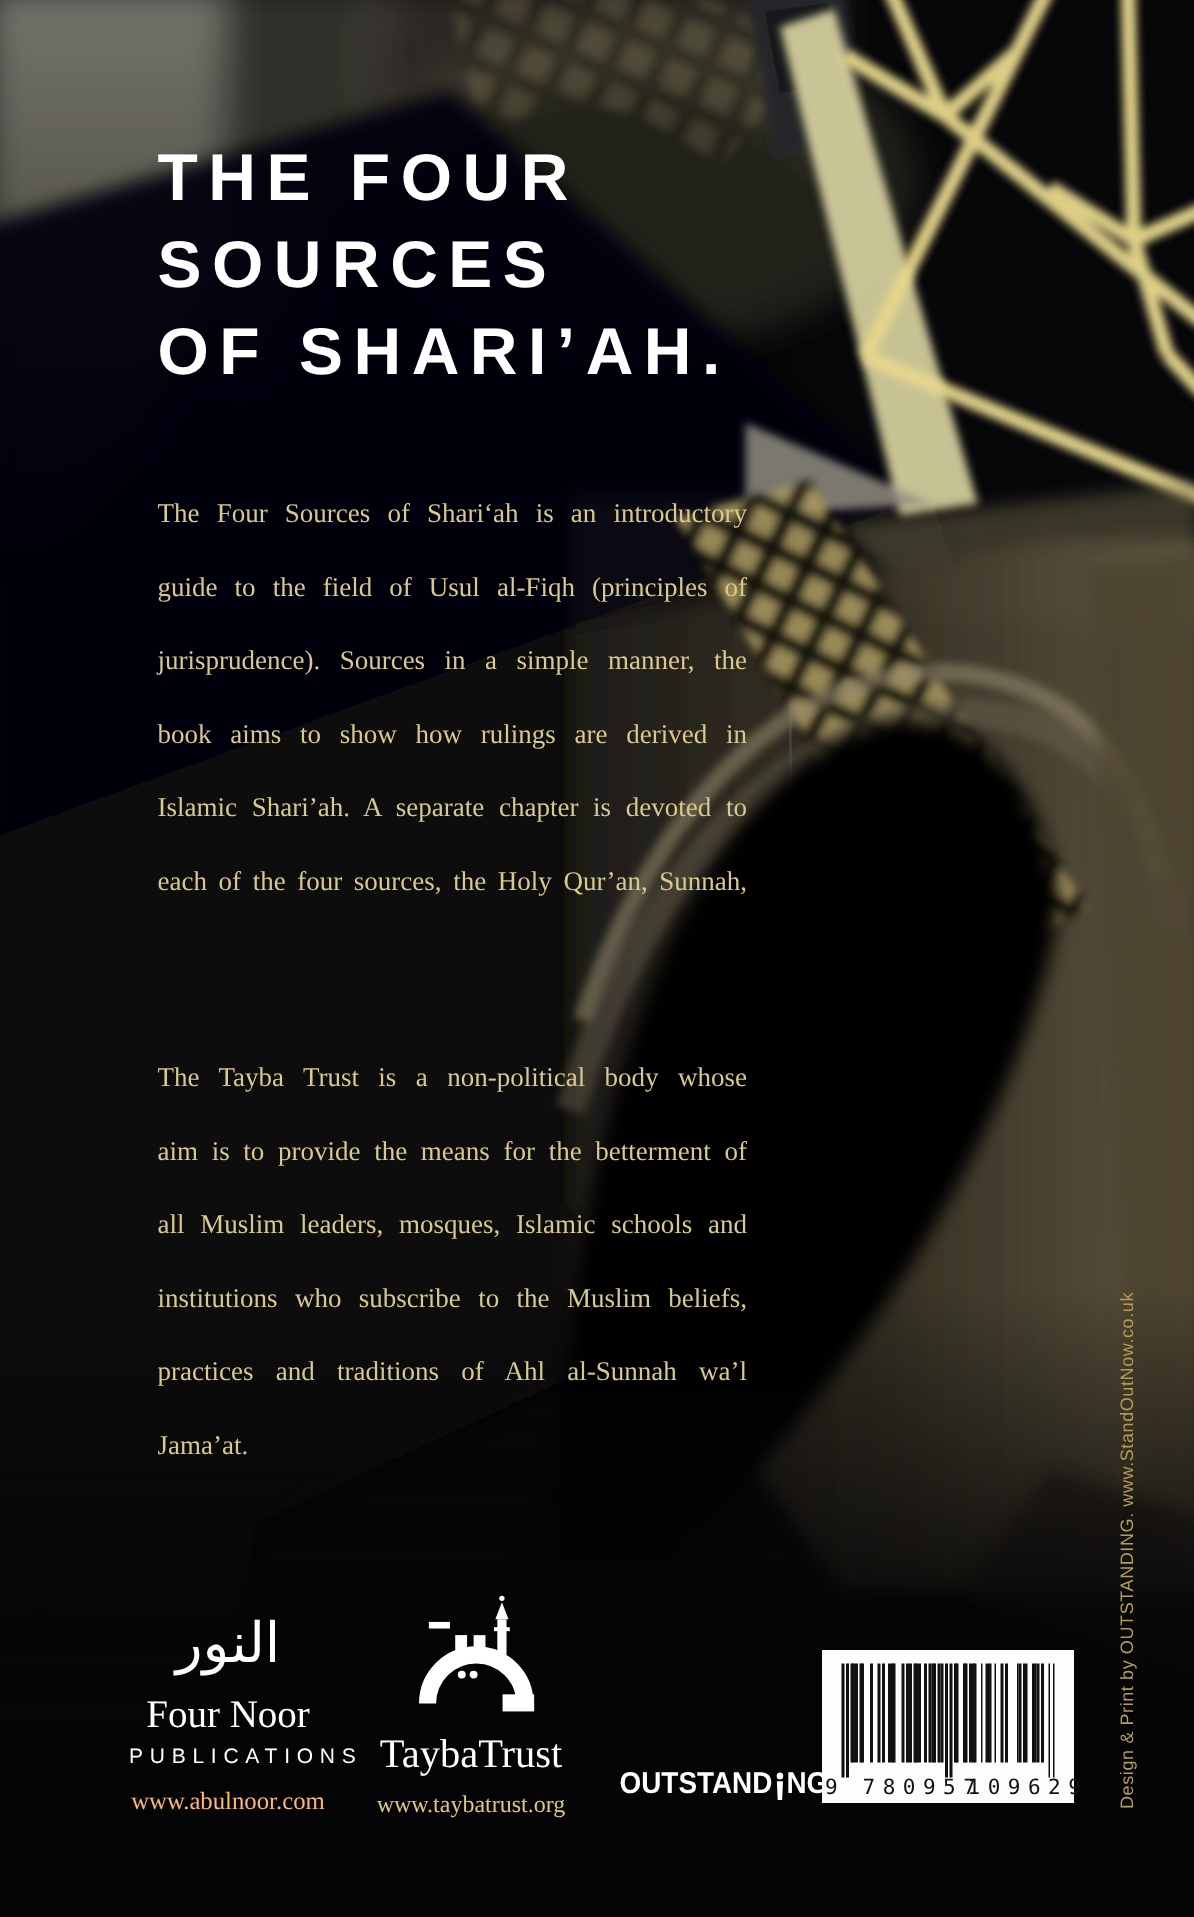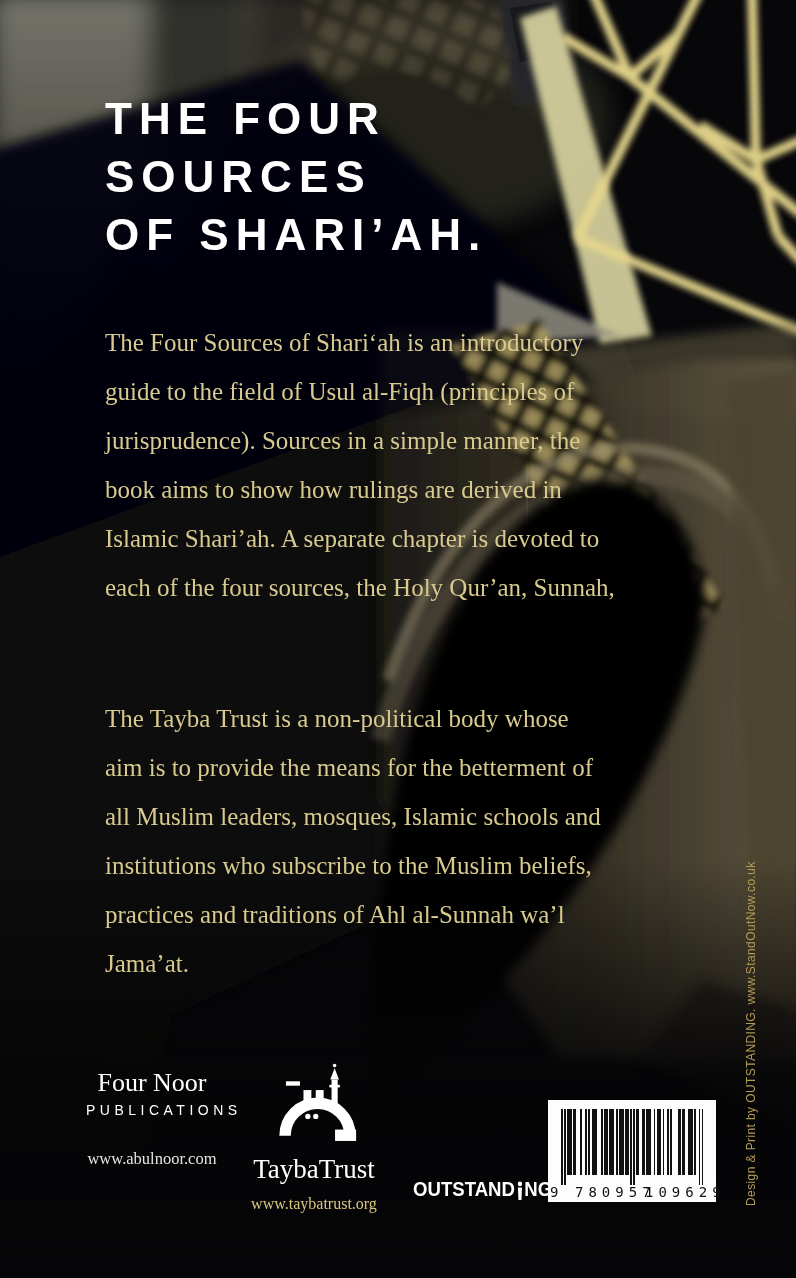--- a/index.html
+++ b/index.html
@@ -8,35 +8,35 @@
   #cover svg.bg{position:absolute;left:0;top:0;}
 
   
   .title{position:absolute;left:105px;top:90px;}
   .title .tline{font-family:"Liberation Sans",sans-serif;font-weight:700;font-size:44px;
                 line-height:58px;letter-spacing:7px;color:#ffffff;white-space:nowrap;}
 
   
   .para{position:absolute;left:105px;width:393px;}
   #para1{top:318px;} #para2{top:694px;}
-  .bline{font-family:"Liberation Serif",serif;font-size:25px;line-height:49px;height:49px;
+  .bline{font-family:"Liberation Serif",serif;font-size:18px;line-height:49px;height:49px;
          color:#d8ca8e;text-align:justify;text-align-last:justify;white-space:nowrap;}
   .bline-last{text-align-last:left;}
 
   
   .side-credit{position:absolute;left:744px;top:1206px;transform-origin:0 0;
                transform:rotate(-90deg);white-space:nowrap;font-size:12px;
                letter-spacing:.4px;color:#b59c58;}
 
   
   .abulnoor{position:absolute;left:82px;top:1066px;width:140px;text-align:center;}
   .an-ar{font-family:"DejaVu Sans",sans-serif;font-size:37px;line-height:60px;color:#fff;}
   .an-name{font-family:"Liberation Serif",serif;font-size:26px;line-height:29px;color:#fff;margin-top:2px;}
   .an-sub{font-size:14px;letter-spacing:4.5px;color:#fff;margin-top:5px;padding-left:4px;}
-  .an-url{font-family:"Liberation Serif",serif;font-size:16.5px;color:#e5e5e5;margin-top:31px;}
+  .an-url{font-family:"Liberation Serif",serif;font-size:16.5px;color:#fdba74;margin-top:13px;}
 
   
   .tayba{position:absolute;left:240px;top:1062px;width:148px;text-align:center;}
   .tb-logo{display:block;margin:0 auto;}
   .tb-name{font-family:"Liberation Serif",serif;font-size:27px;line-height:30px;color:#fff;margin-top:-1px;}
   .tb-url{font-family:"Liberation Serif",serif;font-size:16px;color:#dbc77f;margin-top:11px;}
 
   
   .outstanding{position:absolute;left:413px;top:1178px;color:#fff;font-weight:700;font-size:20px;
                transform:scaleX(.93);transform-origin:left;display:flex;align-items:flex-end;}
@@ -173,20 +173,21 @@
     <div class="bline">aim is to provide the means for the betterment of</div>
     <div class="bline">all Muslim leaders, mosques, Islamic schools and</div>
     <div class="bline">institutions who subscribe to the Muslim beliefs,</div>
     <div class="bline">practices and traditions of Ahl al-Sunnah wa’l</div>
     <div class="bline bline-last">Jama’at.</div>
   </div>
 
   <div class="side-credit">Design &amp; Print  by OUTSTANDING. www.StandOutNow.co.uk</div>
 
   <div class="abulnoor">
+    <div class="an-ar">النور</div>
     <div class="an-name">Four Noor</div>
     <div class="an-sub">PUBLICATIONS</div>
     <div class="an-url">www.abulnoor.com</div>
   </div>
 
   <div class="tayba">
     <svg class="tb-logo" width="88" height="93" viewBox="0 0 100 106">
       <g fill="#ffffff">
         <circle cx="73.5" cy="4" r="2"></circle>
         <path d="M73.5,7 L78.5,20 L68.5,20 Z"></path>

